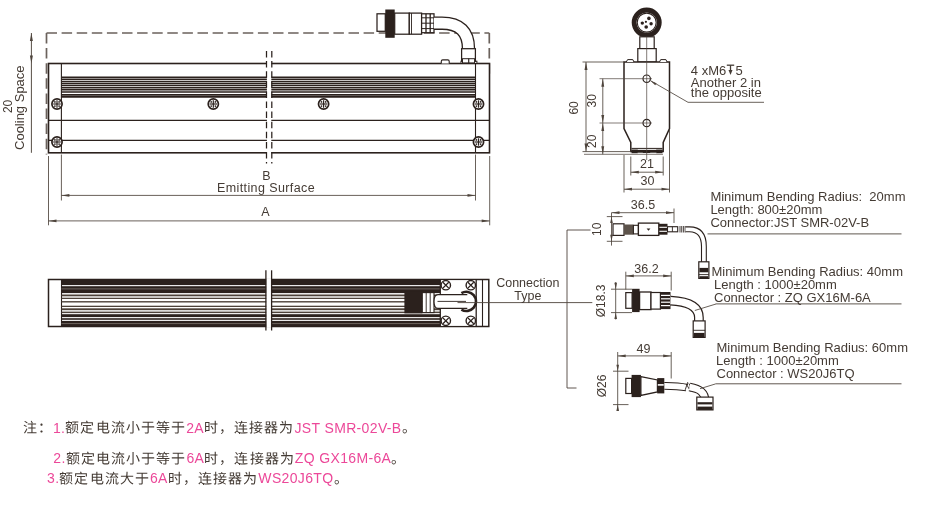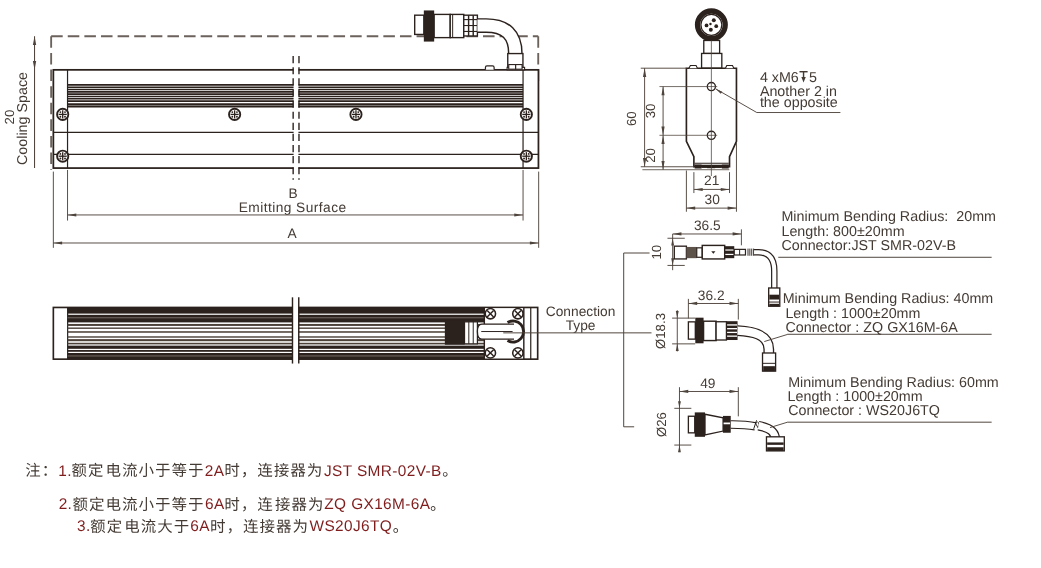--- a/index.html
+++ b/index.html
@@ -1,15 +1,15 @@
 <!DOCTYPE html>
 <html><head><meta charset="utf-8"><style>
 html,body{margin:0;padding:0;background:#fff;width:946px;height:516px;overflow:hidden}
 #c{position:relative;width:946px;height:516px;font-family:"Liberation Sans",sans-serif}
-.note{position:absolute;white-space:nowrap;font-size:14px;line-height:17px;color:#7f1d1d}
+.note{position:absolute;white-space:nowrap;font-size:14px;line-height:17px;color:#ec4899}
 .note span{letter-spacing:0.35px}
 .cj{display:inline-block;vertical-align:-3px;margin-right:1.1px}
 </style></head><body>
 <div id="c">
 <svg width="946" height="516" viewBox="0 0 946 516" style="position:absolute;left:0;top:0">
       <line x1="46.5" y1="33" x2="489.3" y2="33" stroke="#6b625c" stroke-width="1.7" stroke-dasharray="10.5 4.6"></line>
       <line x1="46.5" y1="33" x2="46.5" y2="154.5" stroke="#6b625c" stroke-width="1.7" stroke-dasharray="10.5 4.6"></line>
       <line x1="489.3" y1="33" x2="489.3" y2="74" stroke="#6b625c" stroke-width="1.7" stroke-dasharray="10.5 4.6"></line>
       <line x1="31.4" y1="33" x2="31.4" y2="152.8" stroke="#4e443c" stroke-width="0.95"></line>
       <polygon points="31.4,33.0 32.9,41.0 29.9,41.0" fill="#4e443c"></polygon>
@@ -370,21 +370,21 @@
         <path d="M1.2 -11.1C1.9 -10.3 2.7 -9.2 3.1 -8.5L4.0 -9.1C3.6 -9.8 2.7 -10.8 2.0 -11.6ZM3.5 -7.0H0.6V-6.0H2.5V-1.6C1.9 -1.4 1.1 -0.7 0.4 0.1L1.2 1.1C1.8 0.2 2.5 -0.7 2.9 -0.7C3.2 -0.7 3.7 -0.2 4.3 0.2C5.3 0.8 6.5 1.0 8.3 1.0C9.7 1.0 12.3 0.9 13.3 0.8C13.3 0.5 13.5 -0.1 13.6 -0.4C12.2 -0.2 10.1 -0.1 8.3 -0.1C6.7 -0.1 5.5 -0.2 4.5 -0.8C4.1 -1.1 3.7 -1.4 3.5 -1.5ZM5.3 -5.7C5.4 -5.8 5.9 -5.9 6.6 -5.9H8.7V-4.0H4.4V-3.0H8.7V-0.4H9.8V-3.0H13.2V-4.0H9.8V-5.9H12.5L12.5 -6.9H9.8V-8.6H8.7V-6.9H6.4C6.8 -7.6 7.2 -8.5 7.6 -9.4H12.9V-10.3H8.0L8.4 -11.5L7.3 -11.8C7.2 -11.3 7.0 -10.8 6.9 -10.3H4.5V-9.4H6.5C6.2 -8.6 5.8 -7.9 5.7 -7.6C5.4 -7.1 5.2 -6.8 4.9 -6.7C5.0 -6.5 5.2 -5.9 5.3 -5.7Z" fill="#443b34"></path>
       </svg><svg class="cj" width="14" height="15.5" viewBox="0 -12.5 14 15.5">
         <path d="M6.4 -8.9C6.8 -8.3 7.2 -7.5 7.4 -7.1L8.2 -7.4C8.1 -7.9 7.6 -8.7 7.2 -9.2ZM2.2 -11.7V-8.9H0.6V-8.0H2.2V-4.9C1.5 -4.6 0.9 -4.5 0.4 -4.3L0.7 -3.3L2.2 -3.8V-0.1C2.2 0.1 2.2 0.1 2.0 0.1C1.8 0.1 1.3 0.1 0.8 0.1C0.9 0.4 1.1 0.8 1.1 1.1C1.9 1.1 2.4 1.1 2.7 0.9C3.1 0.7 3.2 0.4 3.2 -0.1V-4.1L4.6 -4.6L4.5 -5.6L3.2 -5.2V-8.0H4.6V-8.9H3.2V-11.7ZM8.0 -11.5C8.2 -11.1 8.4 -10.7 8.6 -10.3H5.4V-9.4H13.0V-10.3H9.7C9.5 -10.7 9.2 -11.2 8.9 -11.6ZM10.8 -9.2C10.5 -8.6 10.0 -7.6 9.6 -7.0H4.9V-6.1H13.3V-7.0H10.6C11.0 -7.6 11.4 -8.3 11.8 -8.9ZM10.7 -3.7C10.4 -2.8 10.0 -2.1 9.4 -1.5C8.6 -1.8 7.8 -2.1 7.1 -2.4C7.3 -2.7 7.6 -3.2 7.9 -3.7ZM5.6 -1.9C6.5 -1.6 7.5 -1.3 8.5 -0.9C7.5 -0.3 6.2 0.0 4.5 0.2C4.7 0.4 4.8 0.8 4.9 1.1C6.9 0.8 8.5 0.3 9.5 -0.4C10.7 0.1 11.7 0.7 12.4 1.1L13.1 0.4C12.4 -0.1 11.4 -0.6 10.4 -1.1C11.0 -1.8 11.5 -2.6 11.8 -3.7H13.5V-4.6H8.4C8.7 -5.0 8.9 -5.4 9.0 -5.9L8.1 -6.0C7.9 -5.6 7.6 -5.1 7.3 -4.6H4.7V-3.7H6.8C6.4 -3.0 6.0 -2.4 5.6 -1.9Z" fill="#443b34"></path>
       </svg><svg class="cj" width="14" height="15.5" viewBox="0 -12.5 14 15.5">
         <path d="M2.7 -10.2H5.1V-8.2H2.7ZM8.7 -10.2H11.2V-8.2H8.7ZM8.6 -6.8C9.2 -6.6 9.9 -6.2 10.4 -5.9H6.3C6.7 -6.3 6.9 -6.8 7.2 -7.3L6.1 -7.4V-11.1H1.8V-7.3H6.0C5.8 -6.8 5.5 -6.4 5.1 -5.9H0.7V-4.9H4.2C3.2 -4.1 2.0 -3.3 0.4 -2.8C0.6 -2.6 0.9 -2.2 1.0 -2.0L1.8 -2.3V1.1H2.8V0.7H5.1V1.0H6.1V-3.2H3.4C4.3 -3.7 5.0 -4.3 5.5 -4.9H8.1C8.7 -4.3 9.5 -3.7 10.3 -3.2H7.8V1.1H8.7V0.7H11.2V1.0H12.2V-2.3L12.9 -2.1C13.1 -2.3 13.4 -2.7 13.6 -2.9C12.1 -3.3 10.5 -4.0 9.5 -4.9H13.3V-5.9H10.8L11.2 -6.3C10.8 -6.7 9.9 -7.1 9.1 -7.3ZM7.7 -11.1V-7.3H12.2V-11.1ZM2.8 -0.2V-2.3H5.1V-0.2ZM8.7 -0.2V-2.3H11.2V-0.2Z" fill="#443b34"></path>
       </svg><svg class="cj" width="14" height="15.5" viewBox="0 -12.5 14 15.5">
         <path d="M2.3 -11.0C2.8 -10.3 3.5 -9.4 3.7 -8.8L4.7 -9.3C4.4 -9.9 3.7 -10.8 3.2 -11.4ZM7.0 -5.2C7.7 -4.3 8.5 -3.2 8.9 -2.4L9.8 -2.9C9.4 -3.7 8.6 -4.8 7.9 -5.6ZM5.8 -11.7V-10.1C5.8 -9.5 5.7 -9.0 5.7 -8.4H1.1V-7.3H5.6C5.2 -4.8 4.1 -2.0 0.8 0.2C1.0 0.3 1.4 0.7 1.6 0.9C5.2 -1.5 6.3 -4.6 6.7 -7.3H11.5C11.3 -2.6 11.1 -0.7 10.7 -0.3C10.5 -0.1 10.3 -0.1 10.0 -0.1C9.7 -0.1 8.8 -0.1 7.9 -0.2C8.1 0.2 8.2 0.6 8.2 0.9C9.1 1.0 10.0 1.0 10.5 1.0C11.0 0.9 11.3 0.8 11.6 0.4C12.2 -0.3 12.4 -2.2 12.6 -7.8C12.6 -8.0 12.6 -8.4 12.6 -8.4H6.8C6.8 -9.0 6.8 -9.5 6.8 -10.1V-11.7Z" fill="#443b34"></path>
       </svg><span>ZQ GX16M-6A</span><svg class="cj" width="14" height="15.5" viewBox="0 -12.5 14 15.5">
         <path d="M2.7 -3.4C1.6 -3.4 0.6 -2.5 0.6 -1.3C0.6 -0.1 1.6 0.9 2.7 0.9C3.9 0.9 4.9 -0.1 4.9 -1.3C4.9 -2.5 3.9 -3.4 2.7 -3.4ZM2.7 0.1C1.9 0.1 1.3 -0.5 1.3 -1.3C1.3 -2.1 1.9 -2.7 2.7 -2.7C3.5 -2.7 4.1 -2.1 4.1 -1.3C4.1 -0.5 3.5 0.1 2.7 0.1Z" fill="#443b34"></path>
       </svg></div>
-<div class="note" style="left:70px;top:470.2px"><span>3.</span><svg class="cj" width="14" height="15.5" viewBox="0 -12.5 14 15.5">
+<div class="note" style="left:47px;top:470.2px"><span>3.</span><svg class="cj" width="14" height="15.5" viewBox="0 -12.5 14 15.5">
         <path d="M9.7 -6.9C9.6 -2.6 9.5 -0.6 6.4 0.4C6.6 0.6 6.8 0.9 6.9 1.2C10.2 -0.0 10.6 -2.3 10.6 -6.9ZM10.3 -1.2C11.3 -0.5 12.4 0.5 13.0 1.1L13.6 0.3C13.0 -0.2 11.8 -1.2 10.9 -1.8ZM7.4 -8.5V-1.9H8.3V-7.7H11.9V-2.0H12.8V-8.5H10.2C10.4 -9.0 10.6 -9.5 10.8 -10.0H13.3V-10.9H7.2V-10.0H9.8C9.7 -9.5 9.5 -9.0 9.3 -8.5ZM3.0 -11.5C3.2 -11.2 3.4 -10.8 3.6 -10.4H0.9V-8.3H1.8V-9.5H6.0V-8.3H7.0V-10.4H4.7C4.5 -10.8 4.2 -11.3 3.9 -11.7ZM1.8 -3.3V1.0H2.7V0.6H5.2V1.0H6.1V-3.3ZM2.7 -0.3V-2.4H5.2V-0.3ZM2.1 -5.8 3.1 -5.3C2.4 -4.7 1.5 -4.3 0.5 -4.0C0.7 -3.8 0.9 -3.3 1.0 -3.0C2.0 -3.4 3.1 -4.0 4.0 -4.8C4.9 -4.3 5.8 -3.8 6.3 -3.4L7.0 -4.1C6.5 -4.5 5.6 -5.0 4.7 -5.4C5.4 -6.1 6.0 -6.9 6.4 -7.8L5.9 -8.1L5.6 -8.1H3.5C3.7 -8.4 3.8 -8.7 3.9 -8.9L3.0 -9.1C2.6 -8.1 1.8 -7.0 0.6 -6.2C0.8 -6.1 1.1 -5.8 1.2 -5.6C1.9 -6.1 2.5 -6.7 2.9 -7.3H5.1C4.8 -6.8 4.4 -6.3 3.9 -5.9L2.8 -6.5Z" fill="#443b34"></path>
       </svg><svg class="cj" width="14" height="15.5" viewBox="0 -12.5 14 15.5">
         <path d="M3.1 -5.3C2.8 -2.8 2.1 -0.8 0.5 0.5C0.8 0.6 1.2 1.0 1.4 1.2C2.3 0.4 3.0 -0.7 3.5 -2.0C4.7 0.4 6.8 0.9 9.8 0.9H13.0C13.1 0.6 13.3 0.1 13.4 -0.2C12.8 -0.2 10.3 -0.2 9.8 -0.2C9.0 -0.2 8.2 -0.2 7.5 -0.3V-3.1H11.7V-4.1H7.5V-6.4H11.1V-7.4H3.0V-6.4H6.4V-0.6C5.3 -1.1 4.4 -1.9 3.9 -3.3C4.0 -3.9 4.1 -4.5 4.2 -5.2ZM6.0 -11.6C6.2 -11.1 6.5 -10.6 6.6 -10.2H1.1V-7.1H2.2V-9.2H11.8V-7.1H12.9V-10.2H7.8C7.7 -10.6 7.3 -11.3 7.0 -11.9Z" fill="#443b34"></path>
       </svg><svg class="cj" width="14" height="15.5" viewBox="0 -12.5 14 15.5">
         <path d="M6.3 -5.7V-3.7H2.9V-5.7ZM7.4 -5.7H11.0V-3.7H7.4ZM6.3 -6.7H2.9V-8.7H6.3ZM7.4 -6.7V-8.7H11.0V-6.7ZM1.8 -9.7V-1.8H2.9V-2.7H6.3V-1.2C6.3 0.4 6.8 0.9 8.4 0.9C8.7 0.9 11.1 0.9 11.5 0.9C13.0 0.9 13.3 0.1 13.5 -2.0C13.1 -2.1 12.7 -2.3 12.4 -2.5C12.3 -0.6 12.2 -0.2 11.4 -0.2C10.9 -0.2 8.8 -0.2 8.4 -0.2C7.6 -0.2 7.4 -0.4 7.4 -1.2V-2.7H12.1V-9.7H7.4V-11.7H6.3V-9.7Z" fill="#443b34"></path>
       </svg><svg class="cj" width="14" height="15.5" viewBox="0 -12.5 14 15.5">
         <path d="M8.1 -5.1V0.5H9.0V-5.1ZM5.6 -5.1V-3.6C5.6 -2.3 5.4 -0.8 3.7 0.4C3.9 0.5 4.3 0.9 4.4 1.1C6.3 -0.3 6.6 -2.1 6.6 -3.6V-5.1ZM10.6 -5.1V-0.6C10.6 0.2 10.6 0.4 10.8 0.6C11.0 0.8 11.3 0.9 11.6 0.9C11.8 0.9 12.1 0.9 12.3 0.9C12.5 0.9 12.8 0.8 13.0 0.7C13.2 0.6 13.3 0.4 13.4 0.2C13.4 -0.1 13.5 -0.8 13.5 -1.4C13.2 -1.5 12.9 -1.7 12.8 -1.8C12.7 -1.1 12.7 -0.6 12.7 -0.4C12.7 -0.2 12.6 -0.1 12.6 -0.0C12.5 0.0 12.4 0.0 12.2 0.0C12.1 0.0 12.0 0.0 11.9 0.0C11.8 0.0 11.7 0.0 11.6 -0.0C11.6 -0.1 11.6 -0.2 11.6 -0.5V-5.1ZM1.2 -10.8C2.0 -10.3 3.1 -9.6 3.6 -9.0L4.2 -9.9C3.7 -10.4 2.6 -11.1 1.8 -11.6ZM0.6 -7.0C1.5 -6.6 2.6 -5.9 3.1 -5.4L3.7 -6.3C3.1 -6.8 2.0 -7.4 1.1 -7.8ZM0.9 0.2 1.8 0.9C2.6 -0.4 3.6 -2.1 4.3 -3.6L3.6 -4.3C2.8 -2.7 1.7 -0.9 0.9 0.2ZM7.8 -11.5C8.1 -11.0 8.3 -10.4 8.4 -9.9H4.5V-9.0H7.2C6.6 -8.2 5.8 -7.2 5.6 -7.0C5.3 -6.7 4.9 -6.7 4.6 -6.6C4.7 -6.4 4.8 -5.8 4.9 -5.6C5.3 -5.7 6.0 -5.8 11.7 -6.2C12.0 -5.8 12.2 -5.5 12.4 -5.2L13.3 -5.7C12.7 -6.6 11.7 -7.8 10.8 -8.8L10.0 -8.3C10.3 -7.9 10.7 -7.5 11.1 -7.0L6.7 -6.8C7.2 -7.4 7.9 -8.3 8.4 -9.0H13.2V-9.9H9.5C9.4 -10.5 9.1 -11.2 8.8 -11.8Z" fill="#443b34"></path>
       </svg><svg class="cj" width="14" height="15.5" viewBox="0 -12.5 14 15.5">
         <path d="M6.5 -11.7C6.4 -10.6 6.5 -9.2 6.2 -7.7H0.9V-6.7H6.1C5.5 -4.0 4.1 -1.3 0.6 0.2C0.9 0.4 1.2 0.8 1.4 1.1C4.8 -0.5 6.3 -3.2 7.0 -5.9C8.1 -2.7 9.9 -0.2 12.6 1.1C12.8 0.8 13.1 0.4 13.4 0.1C10.7 -1.0 8.9 -3.6 7.9 -6.7H13.2V-7.7H7.4C7.6 -9.2 7.6 -10.6 7.6 -11.7Z" fill="#443b34"></path>
       </svg><svg class="cj" width="14" height="15.5" viewBox="0 -12.5 14 15.5">

